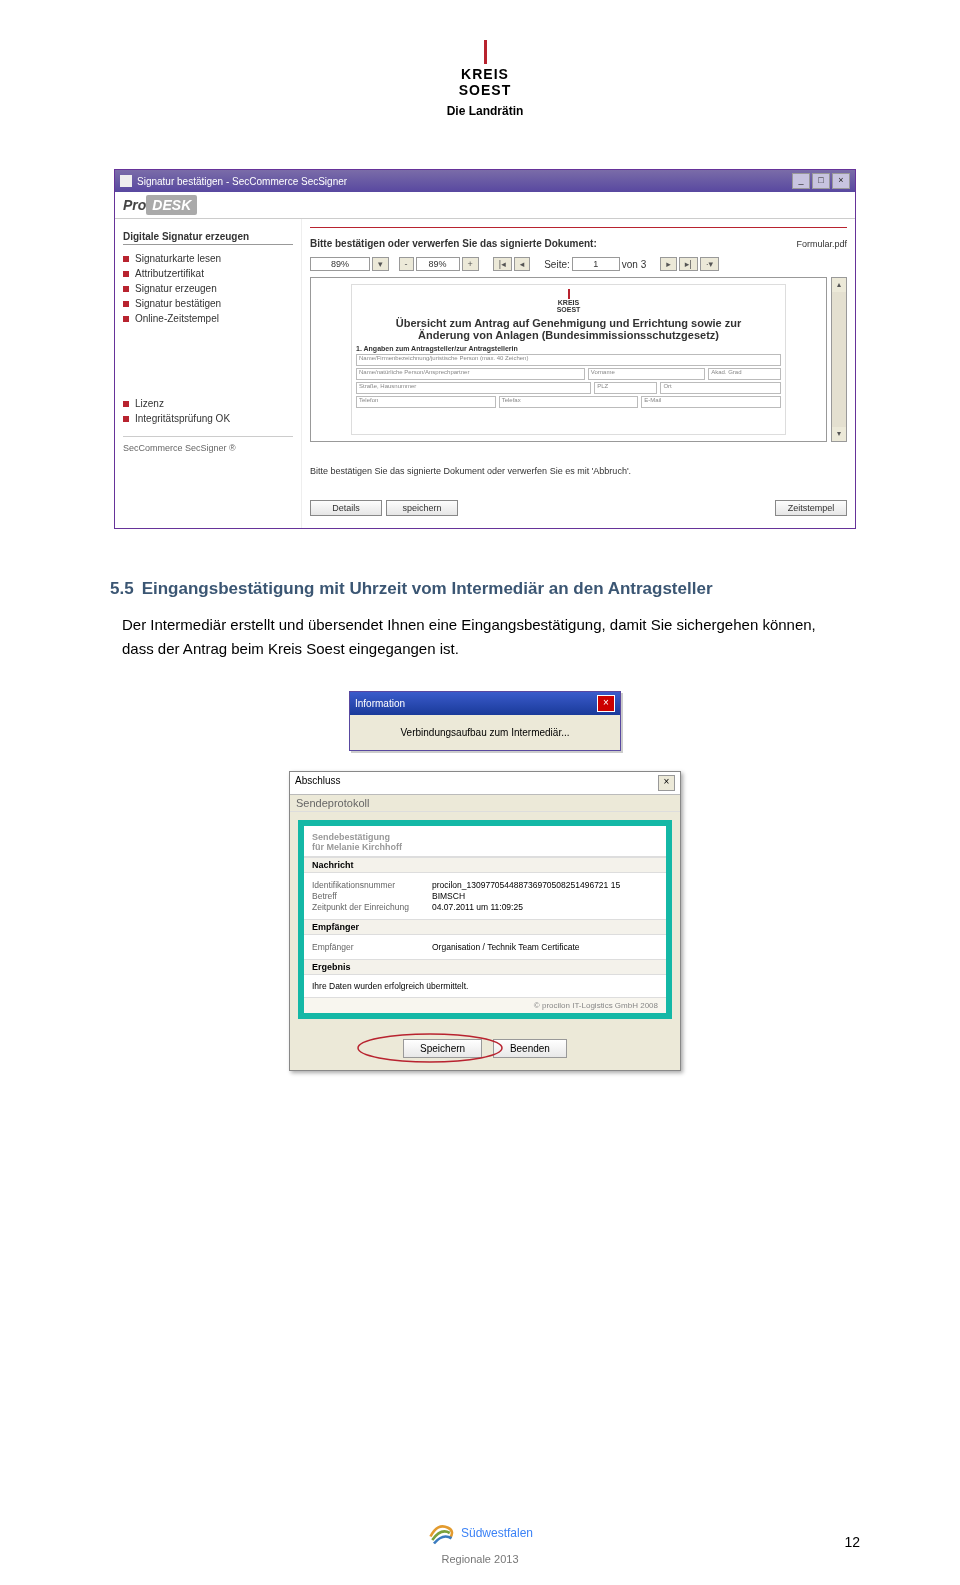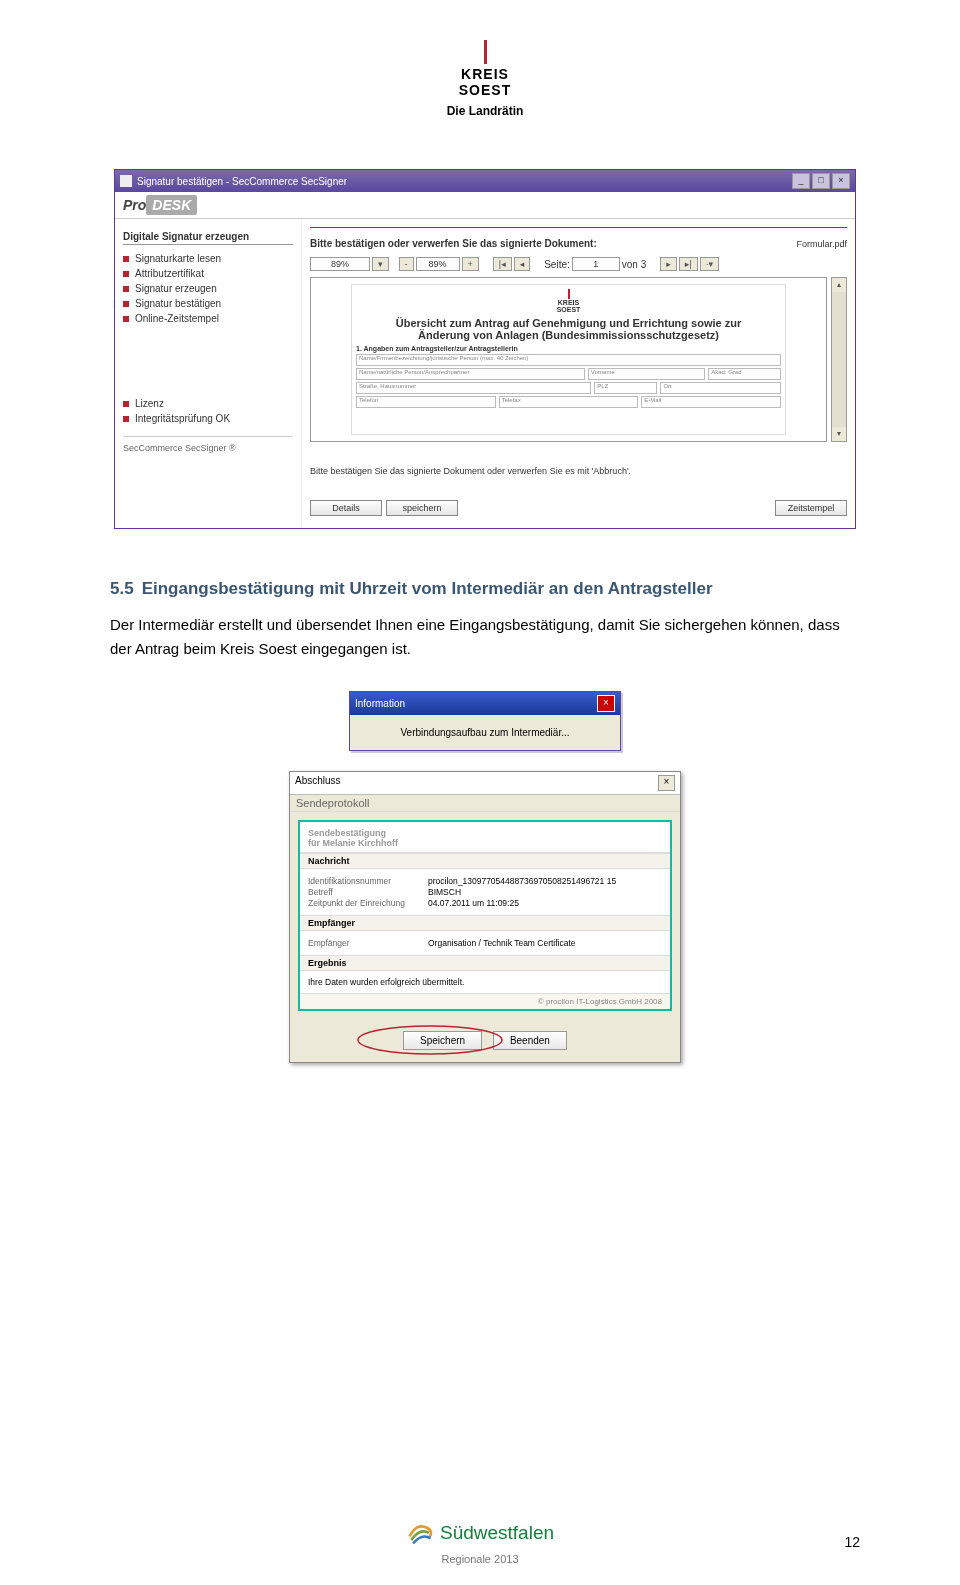--- a/index.html
+++ b/index.html
@@ -96,42 +96,42 @@
   .confirm-text { font-size: 9px; margin: 24px 0; }
   .btn-row { display: flex; gap: 4px; margin-bottom: 4px; }
   .win-btn { border: 1px solid #888; background: linear-gradient(#fdfdfd,#e6e6e6); padding: 2px 0; font-size: 9px; text-align: center; flex: 0 0 70px; cursor: default; }
   .btn-spacer { flex: 1; }
   .confirm-mark { position: relative; }
   .confirm-mark svg { position: absolute; right: -5px; top: -12px; width: 95px; height: 28px; pointer-events: none; }
 
   
   .section-title { font-size: 17px; color: #3b5673; margin: 35px 0 14px; }
   .section-num { margin-right: 8px; }
-  .body-text { font-size: 15px; line-height: 1.6; color: #000; margin: 0 0 30px; }
+  .body-text { font-size: 15px; line-height: 1.6; color: #000; margin: 0 12px 30px; }
 
   
   .info-dialog { width: 270px; margin: 10px auto 20px; border: 1px solid #5848a0; font-size: 10px; box-shadow: 2px 2px 0 #ccc; }
   .info-title { background: linear-gradient(#3a5bcb,#1a3a9a); color: #fff; padding: 3px 5px; display: flex; align-items: center; }
   .info-title .dlg-x { background: #c00; color: #fff; width: 16px; height: 15px; text-align: center; line-height: 14px; font-size: 10px; margin-left: auto; border: 1px solid #fff; }
   .info-body { background: #ece9d8; padding: 12px; text-align: center; font-size: 10px; }
 
   
   .abschluss {
     width: 390px;
     margin: 10px auto 0;
     border: 1px solid #888;
     background: #ece9d8;
     font-size: 10px;
     box-shadow: 2px 2px 4px #aaa;
     position: relative;
   }
   .ab-title { background: #fff; border-bottom: 1px solid #bbb; padding: 3px 5px; display: flex; }
   .ab-title .dlg-x { margin-left: auto; width: 15px; height: 14px; border: 1px solid #999; background: #ece9d8; text-align: center; line-height: 12px; }
   .ab-sub { padding: 2px 6px; color: #666; border-bottom: 1px solid #ddd; font-size: 11px; }
-  .ab-card { background: #fff; margin: 8px; border: 2px solid #14b8a6; }
+  .ab-card { background: #fff; margin: 8px; border: 6px solid #14b8a6; }
   .ab-cardhead { padding: 6px 8px 4px; font-size: 9px; border-bottom: 1px solid #ddd; }
   .ab-cardhead b { color: #999; }
   .ab-sec-hdr { background: #f4f2eb; border-top: 1px solid #ddd; border-bottom: 1px solid #ddd; padding: 2px 8px; font-weight: bold; font-size: 9px; }
   .ab-sec-body { padding: 6px 8px; font-size: 8.5px; }
   .ab-row { display: flex; margin: 1px 0; }
   .ab-row .k { width: 120px; color: #666; }
   .ab-row .v { flex: 1; }
   .ab-creditline { text-align: right; padding: 3px 8px; font-size: 8px; color: #888; background: #f8f6ef; border-top: 1px solid #ddd; }
   .ab-btnbar { padding: 12px 0; text-align: center; }
   .ab-btn { display: inline-block; border: 1px solid #999; background: linear-gradient(#fff,#e8e8e8); padding: 3px 16px; margin: 0 4px; font-size: 10px; }
@@ -139,21 +139,21 @@
 
   
   .footer {
     position: absolute;
     bottom: 20px;
     left: 0; right: 0;
     text-align: center;
   }
   .sw-logo { display: inline-flex; align-items: center; gap: 6px; }
   .sw-swirl { width: 28px; height: 28px; }
-  .sw-text { font-size: 19px; color: #15803d; }
+  .sw-text { font-size: 12px; color: #3b82f6; }
   .sw-sub { font-size: 11px; color: #777; margin-top: 2px; }
   .page-num { position: absolute; right: 100px; bottom: 35px; font-size: 14px; }
 </style>
 </head>
 <body>
 
 <div class="page">
 
   <div class="header-logo">
     <div class="logo-mark">

